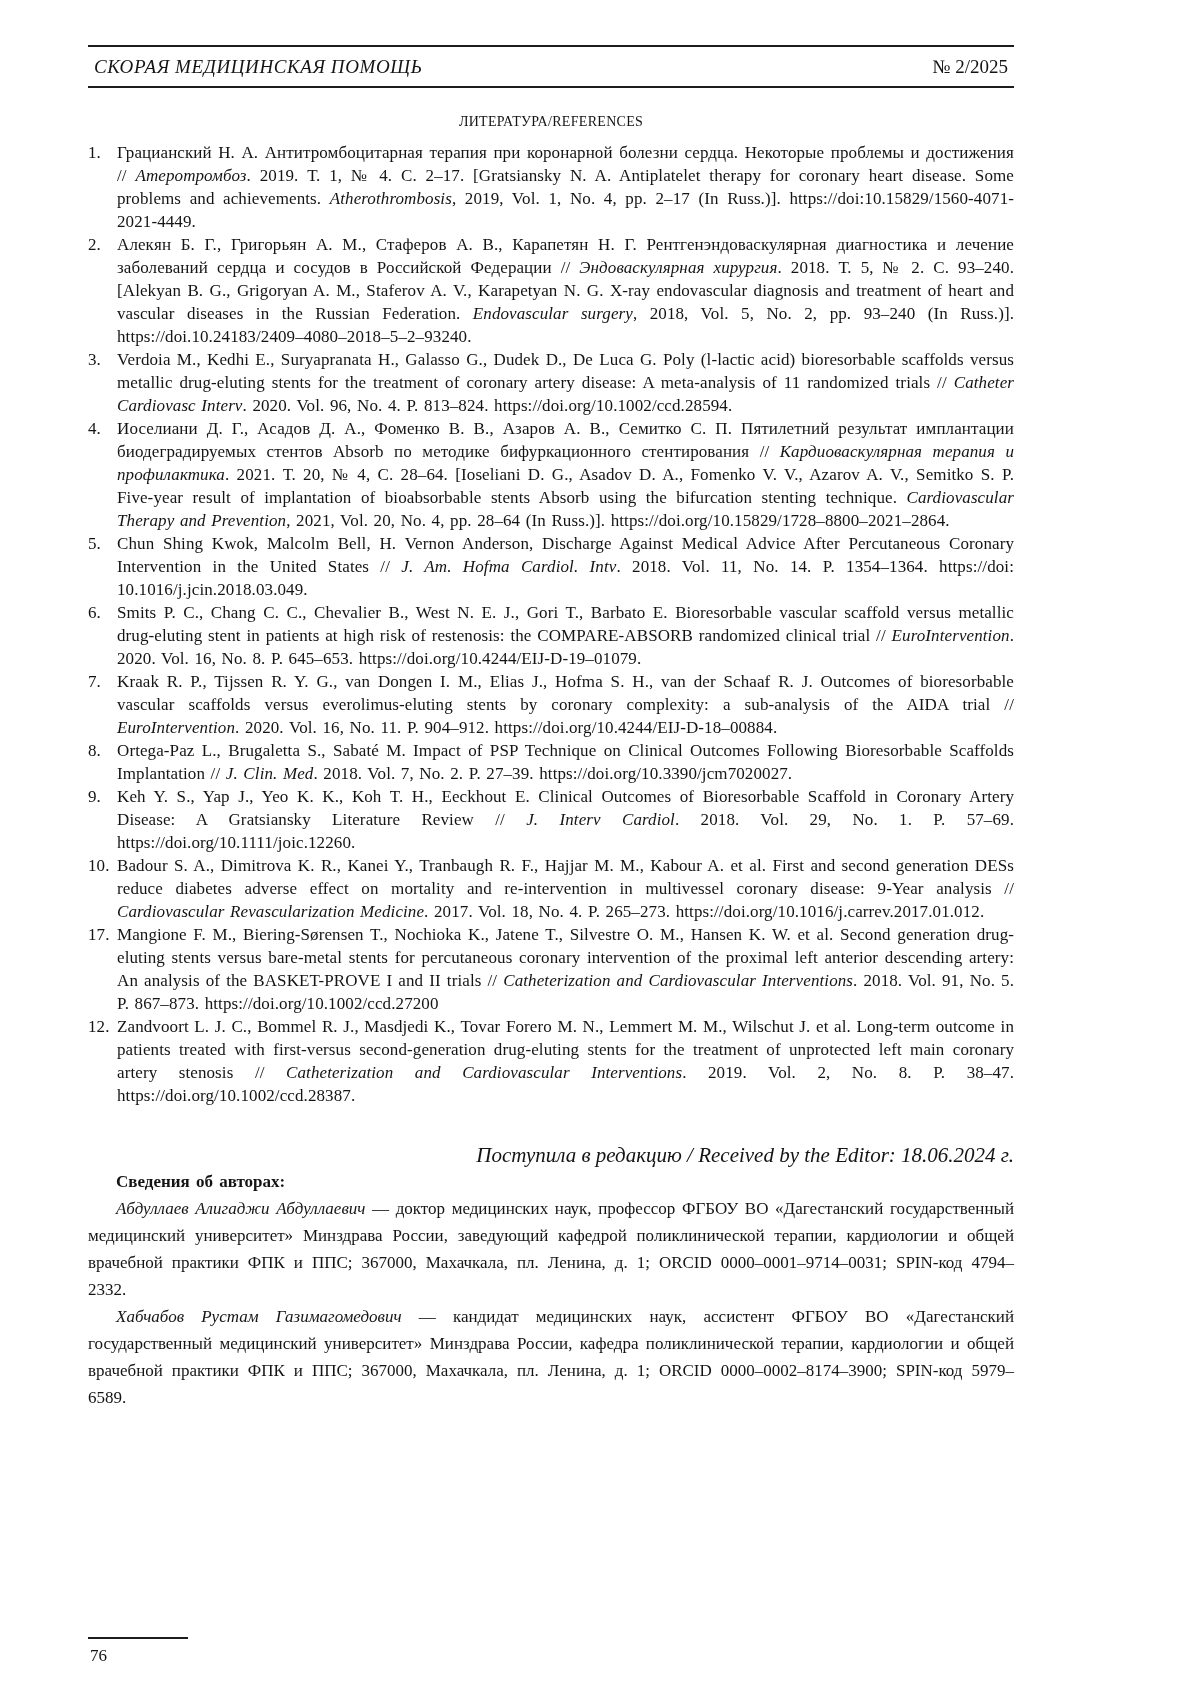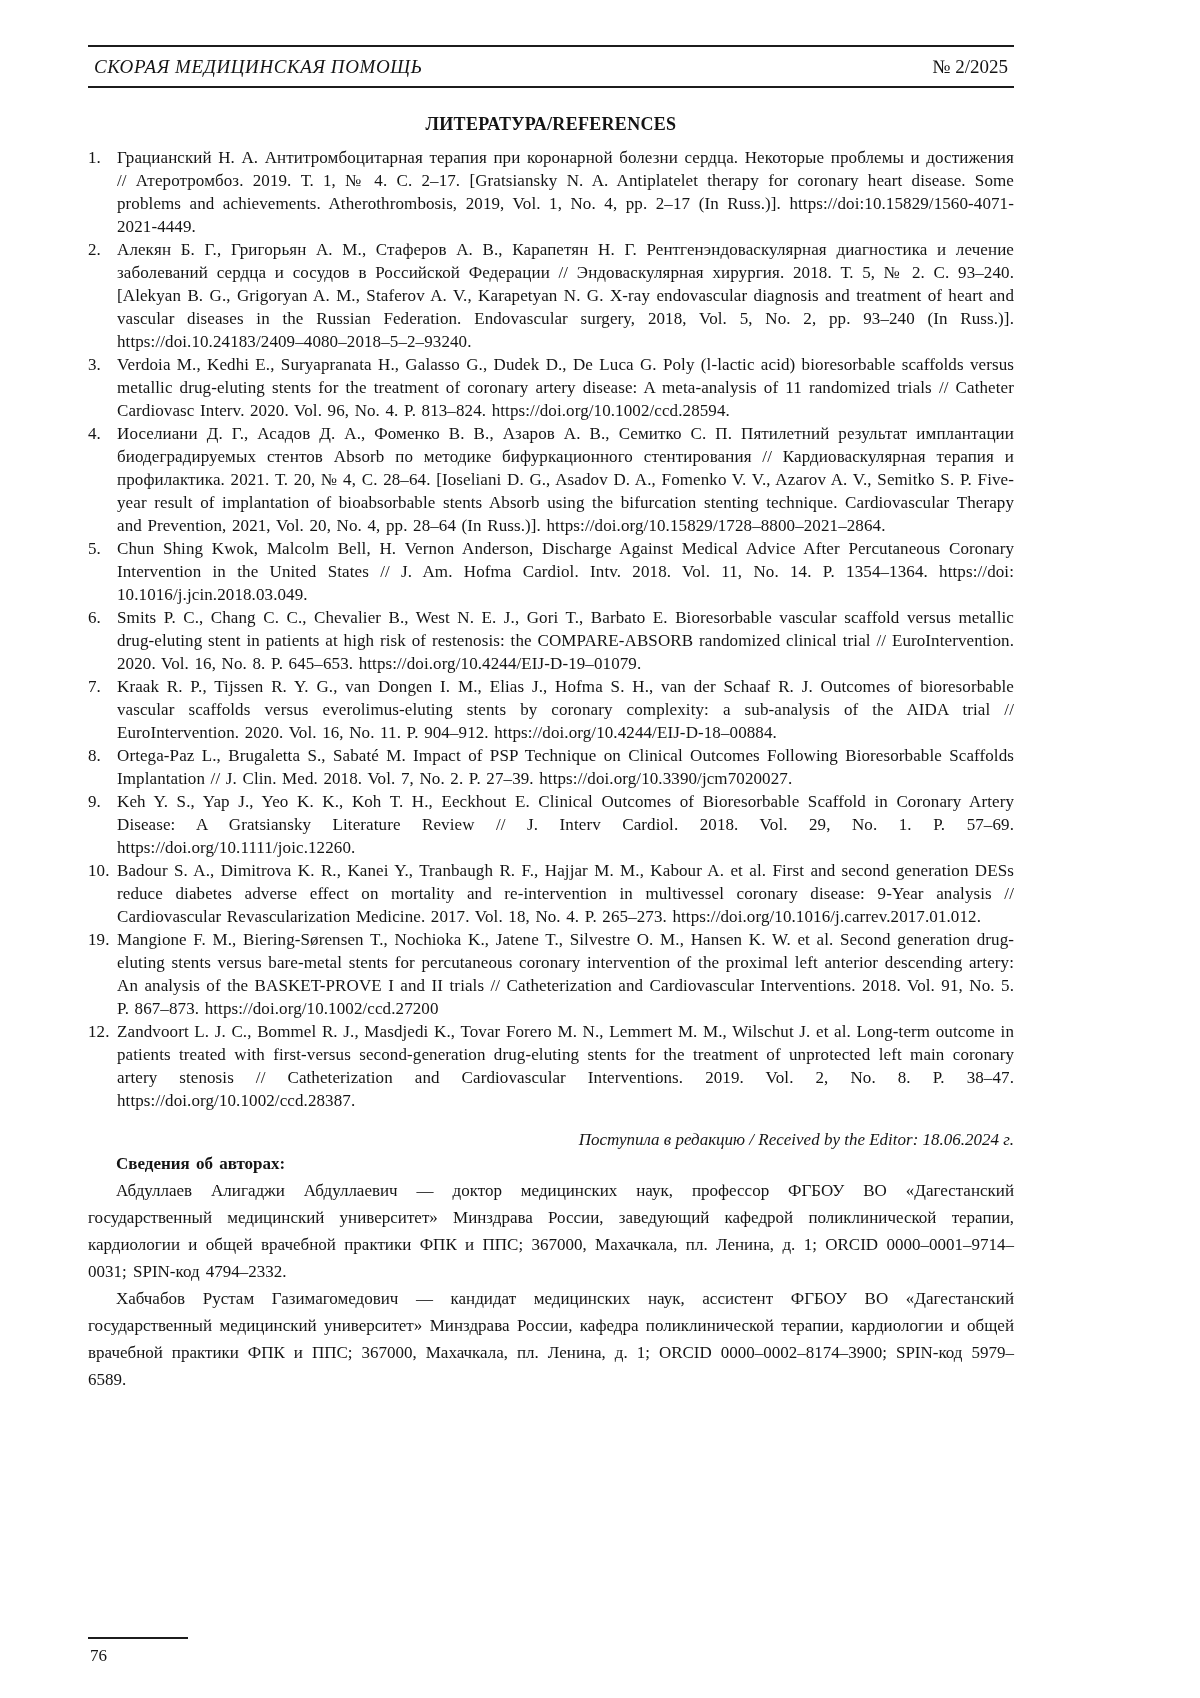--- a/index.html
+++ b/index.html
@@ -32,47 +32,47 @@
     font-size: 19px;
     letter-spacing: 0.6px;
   }
   .issue-number {
     font-weight: normal;
     font-size: 19px;
   }
   .section-title {
     margin-top: 26px;
     text-align: center;
-    font-weight: bold;
-    font-size: 18px;
+    font-weight: normal;
+    font-size: 14px;
     letter-spacing: 0.3px;
   }
   .refs {
     margin-top: 11px;
     font-size: 17px;
     line-height: 23px;
     text-align: justify;
     letter-spacing: 0.1px;
     word-spacing: 1.2px;
   }
   .ref-item {
     position: relative;
     padding-left: 29px;
   }
   .ref-num {
     position: absolute;
     left: 0;
     top: 0;
   }
-  .seg-i { }
+  .seg-i { font-style: italic; }
   .received {
-    margin-top: 18px;
+    margin-top: 36px;
     text-align: right;
     font-style: italic;
-    font-size: 17px;
+    font-size: 21px;
   }
   .authors {
     font-size: 17px;
     line-height: 27px;
     text-align: justify;
     word-spacing: 2px;
   }
   .authors-heading {
     font-weight: bold;
     text-indent: 28px;
@@ -141,21 +141,21 @@
     </div>
     <div class="ref-item">
       <span class="ref-num">9.</span>
       <span class="ref-text"><span>Keh Y. S., Yap J., Yeo K. K., Koh T. H., Eeckhout E. Clinical Outcomes of Bioresorbable Scaffold in Coronary Artery Disease: A Gratsiansky Literature Review // </span><span class="seg-i">J. Interv Cardiol</span><span>. 2018. Vol. 29, No. 1. P. 57–69. https://doi.org/10.1111/joic.12260.</span></span>
     </div>
     <div class="ref-item">
       <span class="ref-num">10.</span>
       <span class="ref-text"><span>Badour S. A., Dimitrova K. R., Kanei Y., Tranbaugh R. F., Hajjar M. M., Kabour A. et al. First and second generation DESs reduce diabetes adverse effect on mortality and re-intervention in multivessel coronary disease: 9-Year analysis // </span><span class="seg-i">Cardiovascular Revascularization Medicine</span><span>. 2017. Vol. 18, No. 4. P. 265–273. https://doi.org/10.1016/j.carrev.2017.01.012.</span></span>
     </div>
     <div class="ref-item">
-      <span class="ref-num">19.</span>
+      <span class="ref-num">17.</span>
       <span class="ref-text"><span>Mangione F. M., Biering-Sørensen T., Nochioka K., Jatene T., Silvestre O. M., Hansen K. W. et al. Second generation drug-eluting stents versus bare-metal stents for percutaneous coronary intervention of the proximal left anterior descending artery: An analysis of the BASKET-PROVE I and II trials // </span><span class="seg-i">Catheterization and Cardiovascular Interventions</span><span>. 2018. Vol. 91, No. 5. P. 867–873. https://doi.org/10.1002/ccd.27200</span></span>
     </div>
     <div class="ref-item">
       <span class="ref-num">12.</span>
       <span class="ref-text"><span>Zandvoort L. J. C., Bommel R. J., Masdjedi K., Tovar Forero M. N., Lemmert M. M., Wilschut J. et al. Long-term outcome in patients treated with first-versus second-generation drug-eluting stents for the treatment of unprotected left main coronary artery stenosis // </span><span class="seg-i">Catheterization and Cardiovascular Interventions</span><span>. 2019. Vol. 2, No. 8. P. 38–47. https://doi.org/10.1002/ccd.28387.</span></span>
     </div>
   </div>
 
   <div class="received">Поступила в редакцию / Received by the Editor: 18.06.2024 г.</div>
 

